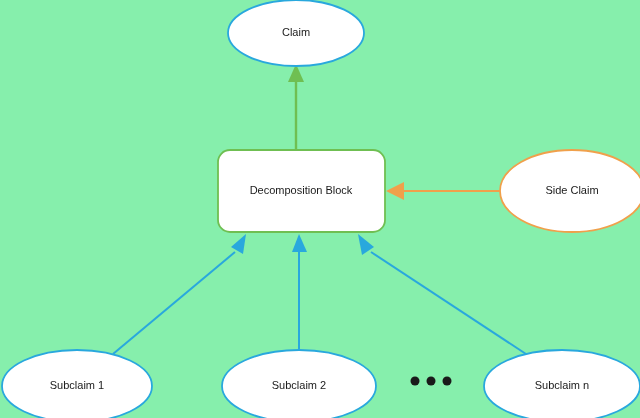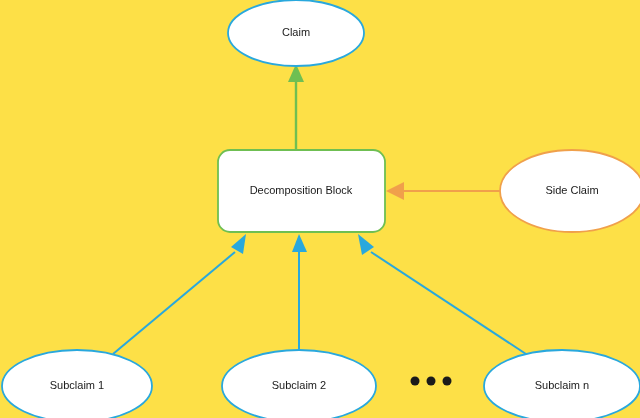--- a/index.html
+++ b/index.html
@@ -4,21 +4,21 @@
 <style>
   html, body {
     margin: 0;
     padding: 0;
     background: #ffffff;
   }
   #canvas {
     position: relative;
     width: 640px;
     height: 418px;
-    background: #fde047;
+    background: #86efac;
     overflow: hidden;
     font-family: "Liberation Sans", sans-serif;
   }
   #diagram-svg {
     position: absolute;
     left: 0;
     top: 0;
     width: 640px;
     height: 418px;
   }

